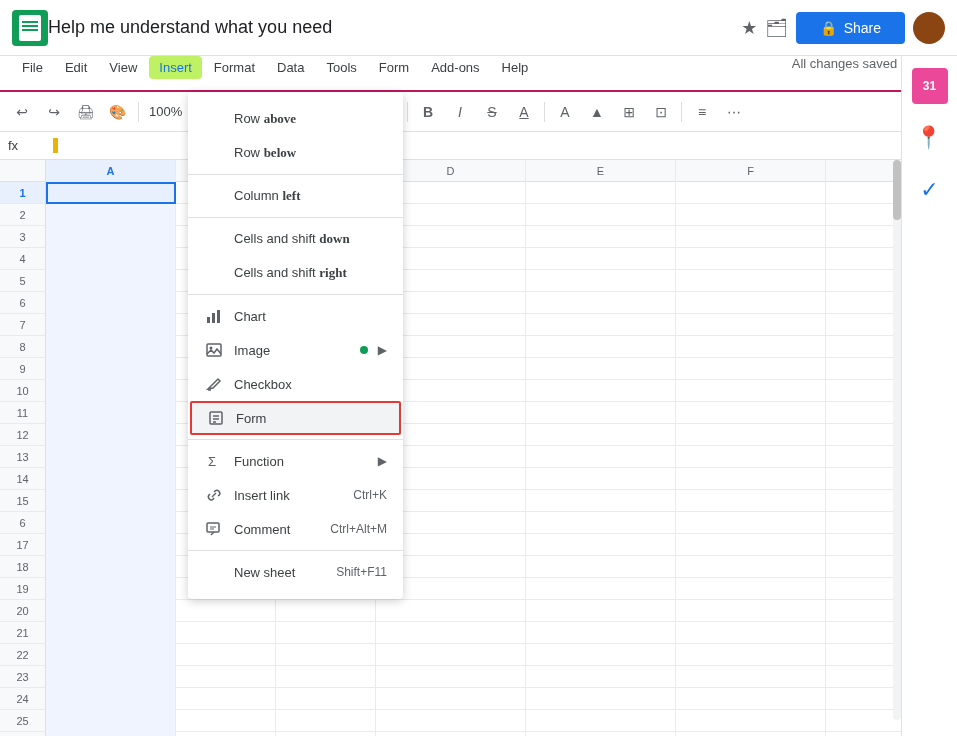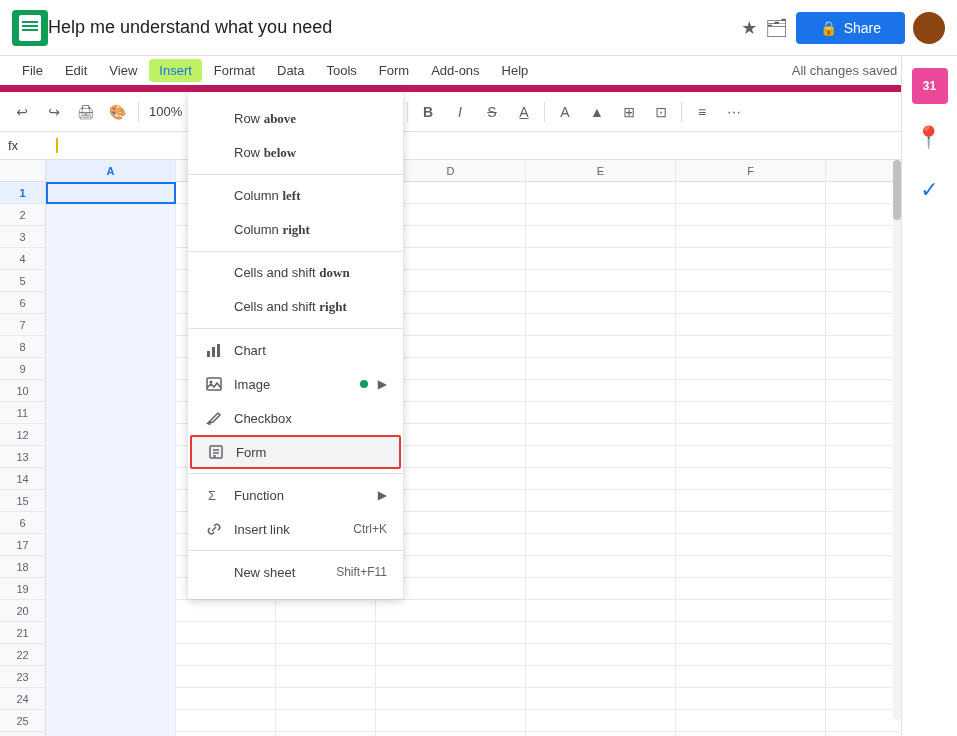--- a/index.html
+++ b/index.html
@@ -61,25 +61,25 @@
       display: flex; align-items: center; gap: 6px;
     }
     .user-avatar {
       width: 32px; height: 32px; border-radius: 50%; background: #8b4513;
       overflow: hidden; margin-left: 8px; flex-shrink: 0;
     }
 
     
     .menu-bar {
       display: flex;
-      align-items: center;
+      align-items: flex-start;
       height: 36px;
       padding: 0 12px;
       gap: 2px;
-      border-bottom: 7px solid #be185d;
+      border-bottom: 2px solid #be185d;
     }
     .menu-item {
       padding: 4px 10px;
       border-radius: 4px;
       cursor: pointer;
       color: #3c4043;
       font-size: 13px;
     }
     .menu-item.active { background: #bef264; color: #1a73e8; }
     .save-status {
@@ -126,21 +126,21 @@
       align-items: center;
       height: 28px;
       border-bottom: 1px solid #e0e0e0;
       padding: 0 8px;
       gap: 8px;
     }
     .cell-ref {
       width: 50px;
       font-size: 13px;
       color: #3c4043;
-      border-right: 2px solid #eab308;
+      border-right: 5px solid #eab308;
       padding-right: 8px;
     }
     .formula-input {
       flex: 1;
       font-size: 13px;
       color: #3c4043;
       border: none; outline: none;
     }
 
     
@@ -654,24 +654,20 @@
       <div class="menu-icon"></div>
       <span class="menu-row-label">Row <strong>below</strong></span>
     </div>
   </div>
 
   <div class="menu-section">
     <div class="menu-row">
       <div class="menu-icon"></div>
       <span class="menu-row-label">Column <strong>left</strong></span>
     </div>
-    <div class="menu-row">
-      <div class="menu-icon"></div>
-      <span class="menu-row-label">Column <strong>right</strong></span>
-    </div>
   </div>
 
   <div class="menu-section">
     <div class="menu-row">
       <div class="menu-icon"></div>
       <span class="menu-row-label">Cells and shift <strong>down</strong></span>
     </div>
     <div class="menu-row">
       <div class="menu-icon"></div>
       <span class="menu-row-label">Cells and shift <strong>right</strong></span>
@@ -737,20 +733,32 @@
       <div class="menu-icon">
         <svg width="16" height="16" viewBox="0 0 16 16">
             <path d="M6 10 L10 6" stroke="#5f6368" stroke-width="1.5" fill="none"></path>
             <path d="M4 7 L3 8 a3 3 0 0 0 4.2 4.2 L8 11" stroke="#5f6368" stroke-width="1.5" fill="none"></path>
             <path d="M8 5 L9 4 a3 3 0 0 1 4.2 4.2 L12 9" stroke="#5f6368" stroke-width="1.5" fill="none"></path>
           </svg>
       </div>
       <span class="menu-row-label">Insert link</span>
       <span class="menu-row-shortcut">Ctrl+K</span>
     </div>
+    <div class="menu-row">
+      <div class="menu-icon">
+        <svg width="16" height="16" viewBox="0 0 16 16">
+            <rect x="1" y="2" width="12" height="9" rx="1" fill="none" stroke="#5f6368" stroke-width="1.5"></rect>
+            <line x1="8" y1="11" x2="5" y2="14" stroke="#5f6368" stroke-width="1.5"></line>
+            <line x1="4" y1="6" x2="10" y2="6" stroke="#5f6368" stroke-width="1"></line>
+            <line x1="4" y1="8" x2="8" y2="8" stroke="#5f6368" stroke-width="1"></line>
+          </svg>
+      </div>
+      <span class="menu-row-label">Comment</span>
+      <span class="menu-row-shortcut">Ctrl+Alt+M</span>
+    </div>
   </div>
 
   <div class="menu-section">
     <div class="menu-row">
       <div class="menu-icon"></div>
       <span class="menu-row-label">New sheet</span>
       <span class="menu-row-shortcut">Shift+F11</span>
     </div>
   </div>
 </div>

